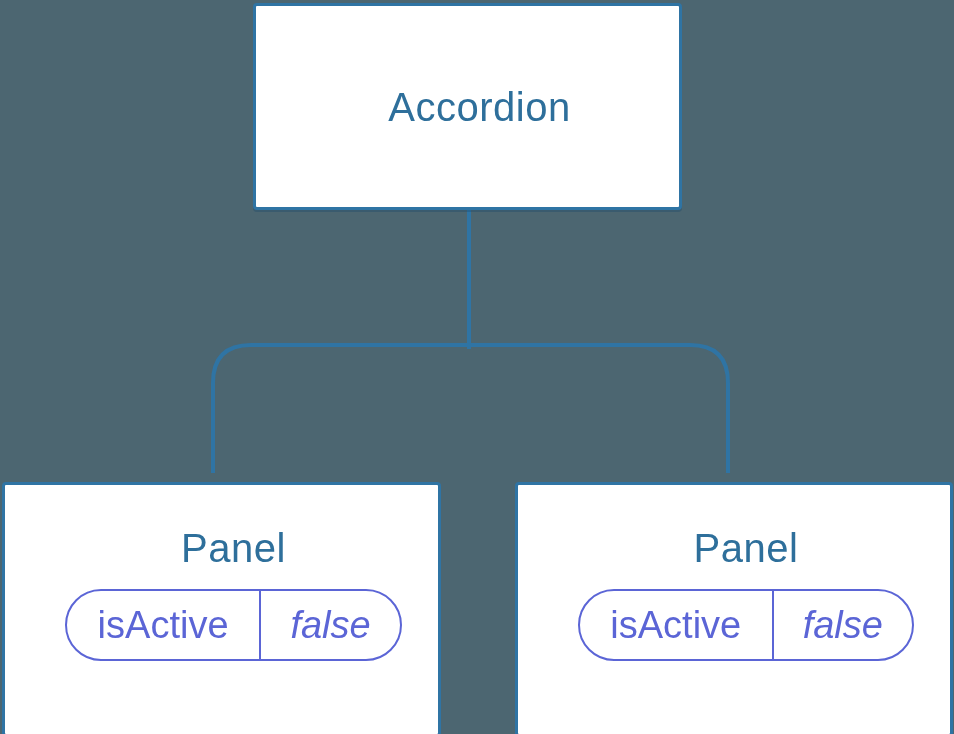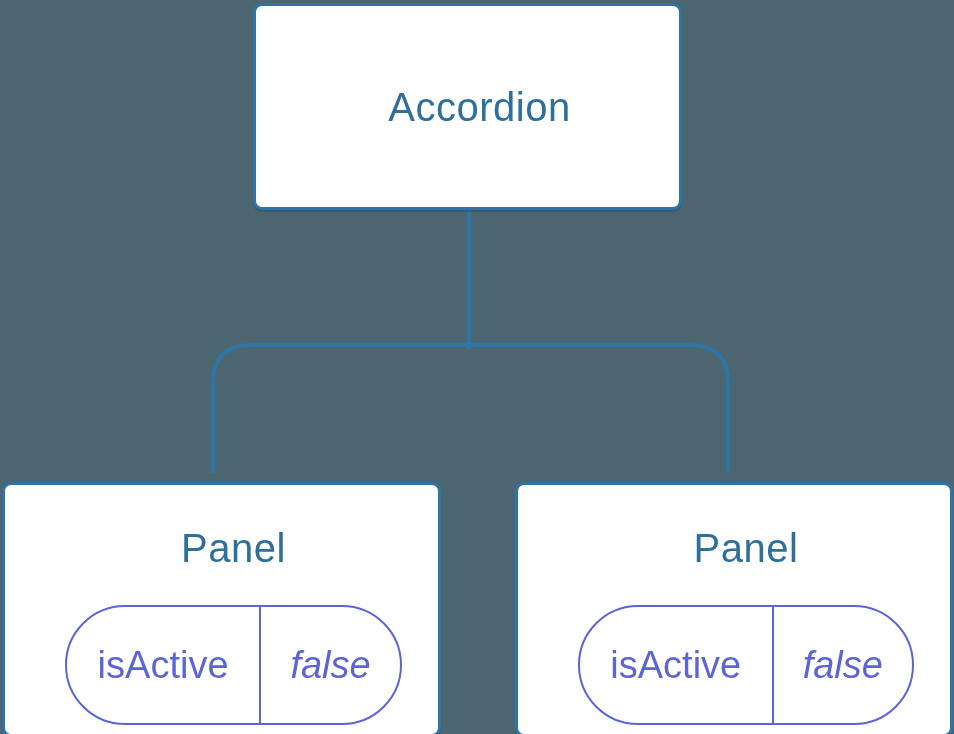--- a/index.html
+++ b/index.html
@@ -24,21 +24,21 @@
   .connectors {
     position: absolute;
     left: 0; top: 0;
     width: 954px; height: 734px;
     z-index: 1;
   }
   .node {
     position: absolute;
     background: var(--node-fill);
     border: 3px solid var(--node-border);
-    border-radius: 9px;
+    border-radius: 4px;
     box-shadow: 0 2px 0 rgba(27, 73, 105, 0.35);
     z-index: 2;
     padding-left: 24px;
   }
   .node-root {
     left: 253px; top: 3px;
     width: 429px; height: 207px;
     display: flex;
     align-items: center;
     justify-content: center;
@@ -56,22 +56,22 @@
     display: flex;
     flex-direction: column;
   }
   .node-panel.left  { left: 2px;   width: 439px; }
   .node-panel.right { left: 515px; width: 438px; }
   .panel-title {
     margin-top: 42px;
     text-align: center;
   }
   .state-pill {
-    margin: 36px 36px 0 36px;
-    height: 120px;
+    margin: 20px 36px 0 36px;
+    height: 72px;
     border: 2.5px solid var(--state-accent);
     border-radius: 60px;
     display: flex;
     align-items: stretch;
     color: var(--state-accent);
     font-size: 38px;
     overflow: hidden;
     text-align: right;
   }
   .state-cell {

